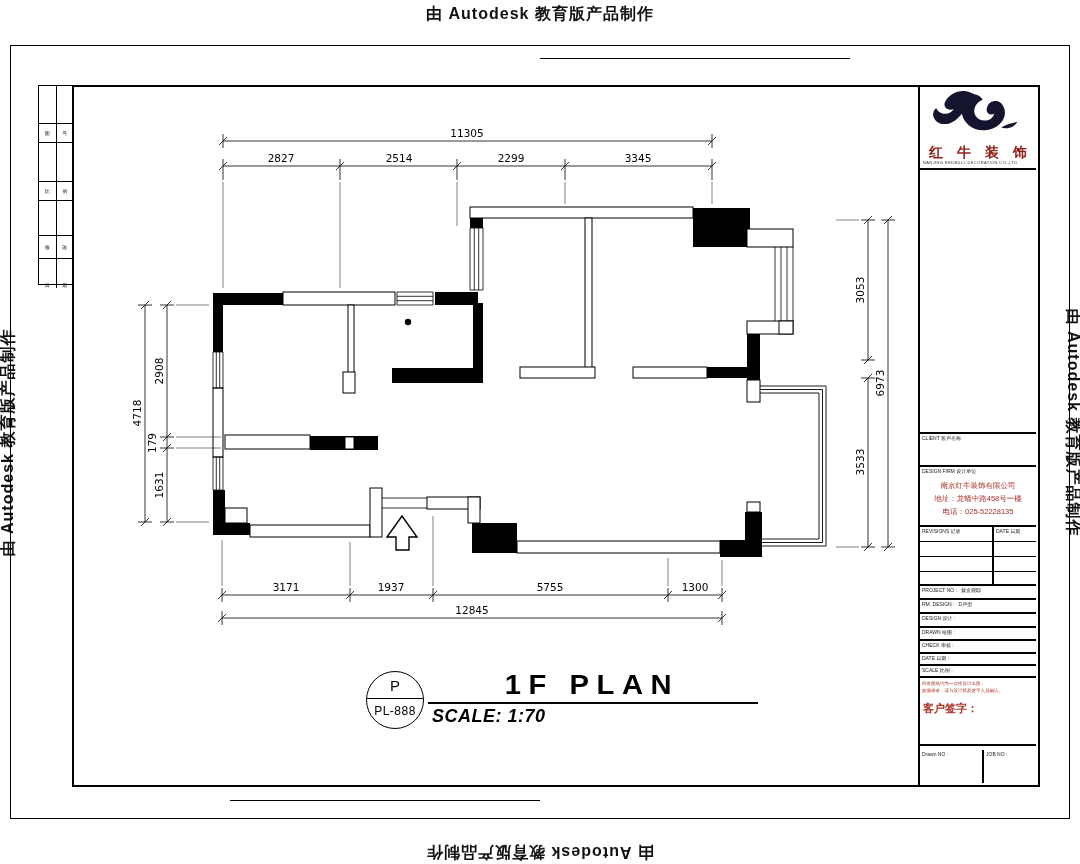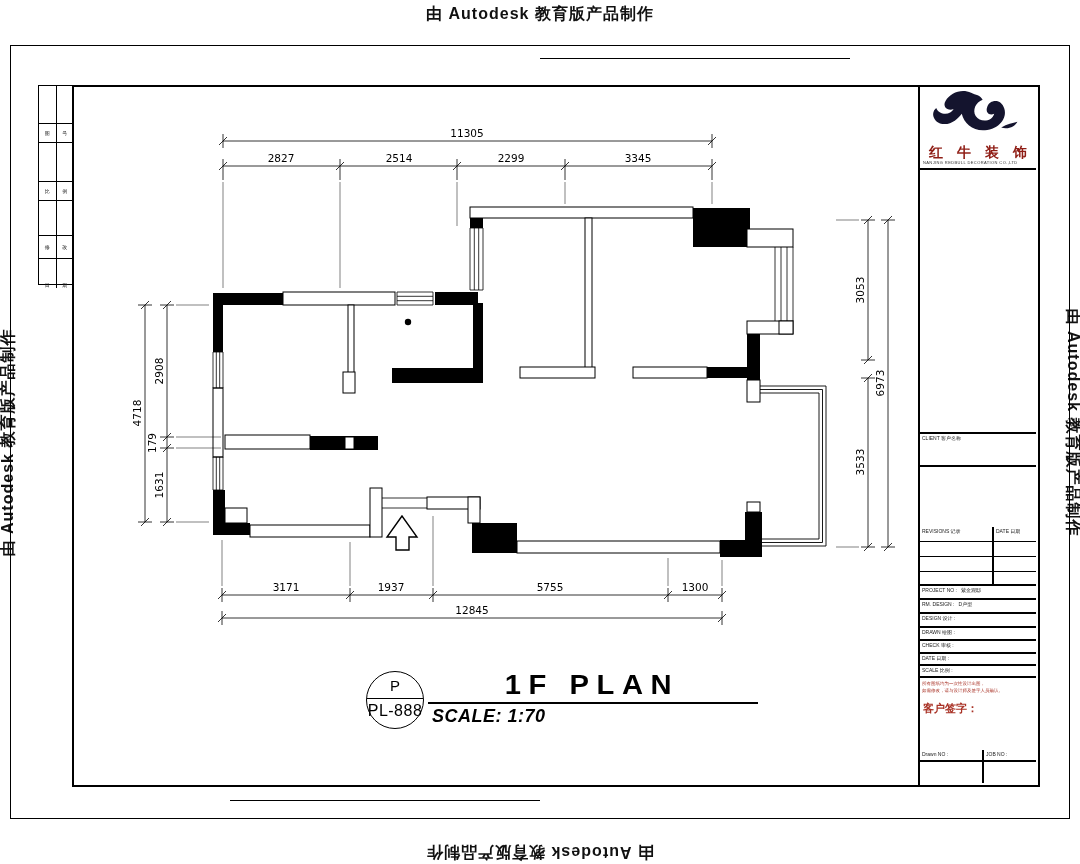--- a/index.html
+++ b/index.html
@@ -35,21 +35,21 @@
   .tb-twocol{display:flex;height:100%;}
   .tb-colL{width:74px;border-right:2px solid #000;padding:1px 2px;box-sizing:border-box;}
   .tb-colR{flex:1;padding:1px 2px;box-sizing:border-box;}
   .inforow{display:flex;gap:4px;padding:1px 2px;}
   .note{color:#a93226;font-size:4.5px;line-height:1.6;padding:2px 2px 0 2px;}
   .sig{color:#a93226;font-size:11px;font-weight:700;padding:7px 2px 0 3px;}
   
   .sheet-circle{left:366px;top:671px;width:58px;height:58px;border:1.6px solid #000;border-radius:50%;
                 box-sizing:border-box;text-align:center;}
   .sheet-circle .top{height:26px;font-size:15px;line-height:28px;border-bottom:1.6px solid #000;}
-  .sheet-circle .bot{font-size:16px;line-height:24px;letter-spacing:.5px;}
+  .sheet-circle .bot{font-size:12px;line-height:24px;letter-spacing:.5px;}
   .plan-title{left:430px;top:670px;width:300px;text-align:center;font-size:27px;font-weight:900;
               letter-spacing:7px;transform:scaleX(1.08);transform-origin:left;white-space:nowrap;}
   .plan-underline{left:428px;top:702px;width:330px;height:2px;background:#000;}
   .plan-sub{left:432px;top:706px;width:336px;display:flex;align-items:baseline;gap:10px;white-space:nowrap;}
   .plan-sub .zh{font-size:15px;font-family:"Liberation Serif",serif;}
   .plan-sub .scale{font-size:18px;font-weight:bold;font-style:italic;letter-spacing:.5px;}
   svg text{font-family:"DejaVu Sans",sans-serif;font-size:10.5px;fill:#000;}
 </style>
 </head>
 <body>
@@ -245,20 +245,28 @@
   </div>
 
   <div class="tb-row" style="top:85px;height:264px;">
     
   </div>
 
   <div class="tb-row" style="top:349px;height:33px;">
     <div class="tiny" style="padding:1px 2px;">CLIENT 客户名称</div>
   </div>
 
+  <div class="tb-row" style="top:382px;height:60px;">
+    <div class="tiny" style="padding:1px 2px;">DESIGN FIRM 设计单位</div>
+    <div class="tb-company">
+      <div>南京红牛装饰有限公司</div>
+      <div>地址：龙蟠中路458号一楼</div>
+      <div>电话：025-52228135</div>
+    </div>
+  </div>
 
   <div class="tb-row" style="top:442px;height:15px;border-bottom:1.5px solid #000;">
     <div class="tb-twocol">
       <div class="tb-colL tiny">REVISIONS 记录</div>
       <div class="tb-colR tiny">DATE 日期</div>
     </div>
   </div>
   <div class="tb-row" style="top:457px;height:15px;border-bottom:1.5px solid #000;">
     <div class="tb-twocol">
         <div class="tb-colL"></div>
@@ -314,21 +322,21 @@
         <span></span>
       </div>
   </div>
   <div class="tb-row" style="top:581px;height:12px;">
     <div class="inforow tiny">
         <span>SCALE 比例 :</span>
         <span></span>
       </div>
   </div>
 
-  <div class="tb-row" style="top:593px;height:84px;">
+  <div class="tb-row" style="top:593px;height:68px;">
     <div class="note">
       <div>所有图纸均为一次性设计出图，</div>
       <div>如需修改，请与设计师及签字人员确认。</div>
     </div>
     <div class="sig">客户签字：</div>
   </div>
 
   <div class="tb-row" style="top:665px;height:33px;border-bottom:none;">
     <div class="tb-twocol">
       <div class="tb-colL tiny" style="width:64px;">Drawn NO :</div>

